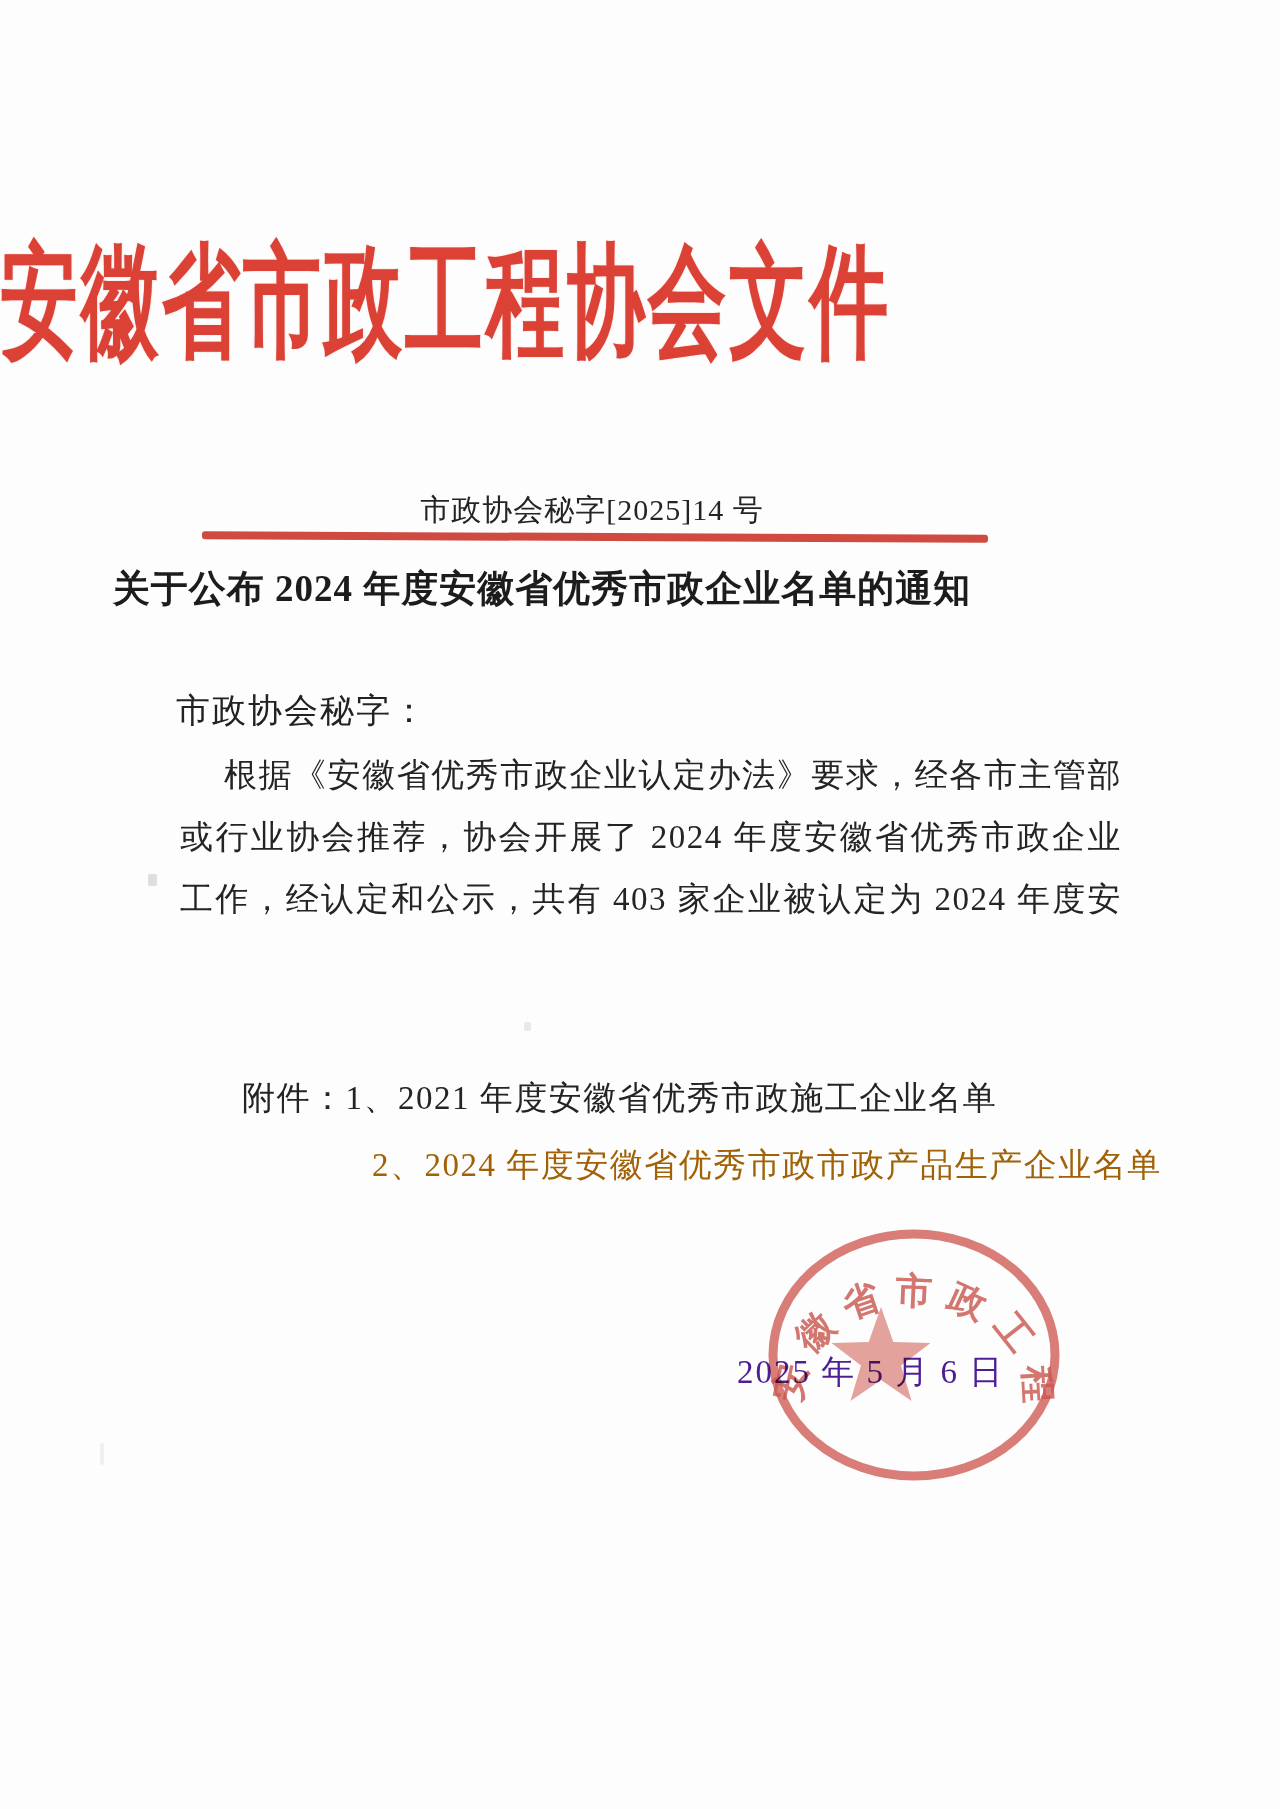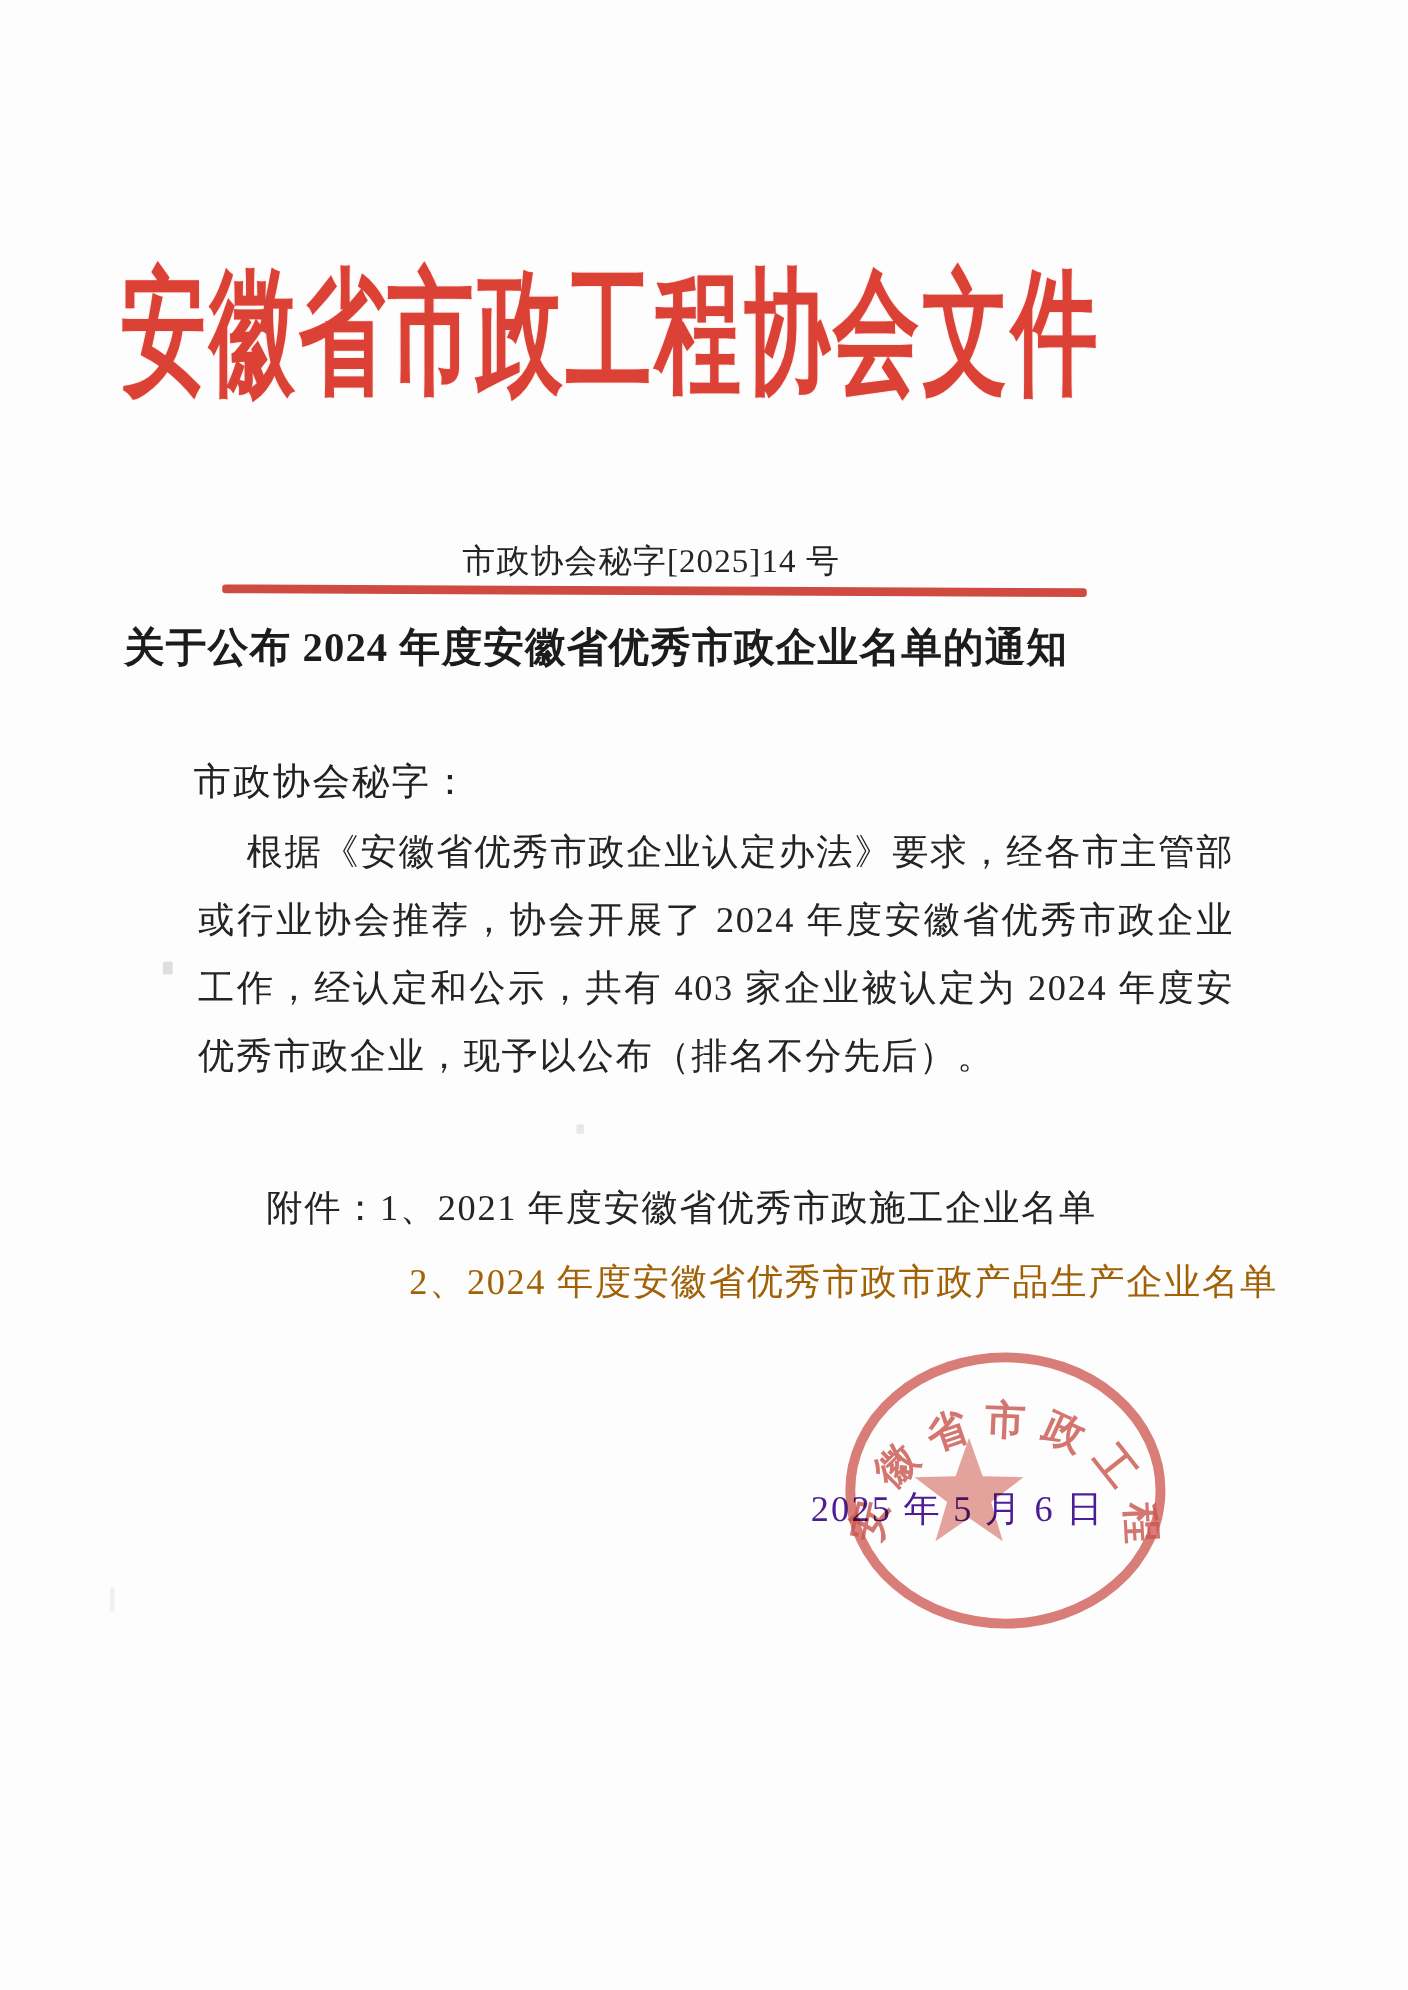--- a/index.html
+++ b/index.html
@@ -9,21 +9,21 @@
     position:relative;
     font-family:"Liberation Serif","DejaVu Serif",serif;
     color:#222;
     overflow:hidden;
   }
   .abs{position:absolute;}
 
   
   .masthead{
     top:221px;left:0;width:1140px;
-    text-align:center;padding-right:30px;box-sizing:border-box;
+    padding-right:30px;box-sizing:border-box;
   }
   .masthead-inner{
     display:inline-block;
     font-size:78px;font-weight:bold;letter-spacing:3px;
     color:#dc4136;
     transform:scaleY(1.58);transform-origin:center top;
     white-space:nowrap;
     text-shadow:0 0 1px rgba(220,65,54,.45);
   }
 
@@ -105,21 +105,20 @@
 <div class="abs redline"></div>
 
 <div class="abs doctitle">关于公布 2024 年度安徽省优秀市政企业名单的通知</div>
 
 <div class="abs salutation">市政协会秘字：</div>
 
 <div class="abs bodytext">
   <div class="line just first">根据《安徽省优秀市政企业认定办法》要求，经各市主管部门</div>
   <div class="line just">或行业协会推荐，协会开展了 2024 年度安徽省优秀市政企业认定</div>
   <div class="line just">工作，经认定和公示，共有 403 家企业被认定为 2024 年度安徽省</div>
-  <div class="line last">优秀市政企业，现予以公布（排名不分先后）。</div>
 </div>
 
 <div class="abs attach1">附件：1、2021 年度安徽省优秀市政施工企业名单</div>
 <div class="abs attach2">2、2024 年度安徽省优秀市政市政产品生产企业名单</div>
 
 <div class="abs docdate">2025 年 5 月 6 日</div>
 
 <svg class="abs seal" viewBox="0 0 302 257" xmlns="http://www.w3.org/2000/svg">
   <ellipse cx="151" cy="128" rx="141" ry="121" fill="none" stroke="#d05a52" stroke-width="9" opacity="0.78"></ellipse>
   <path id="sealArc" d="M 40 181 A 112 92 0 1 1 262 181" fill="none"></path>

